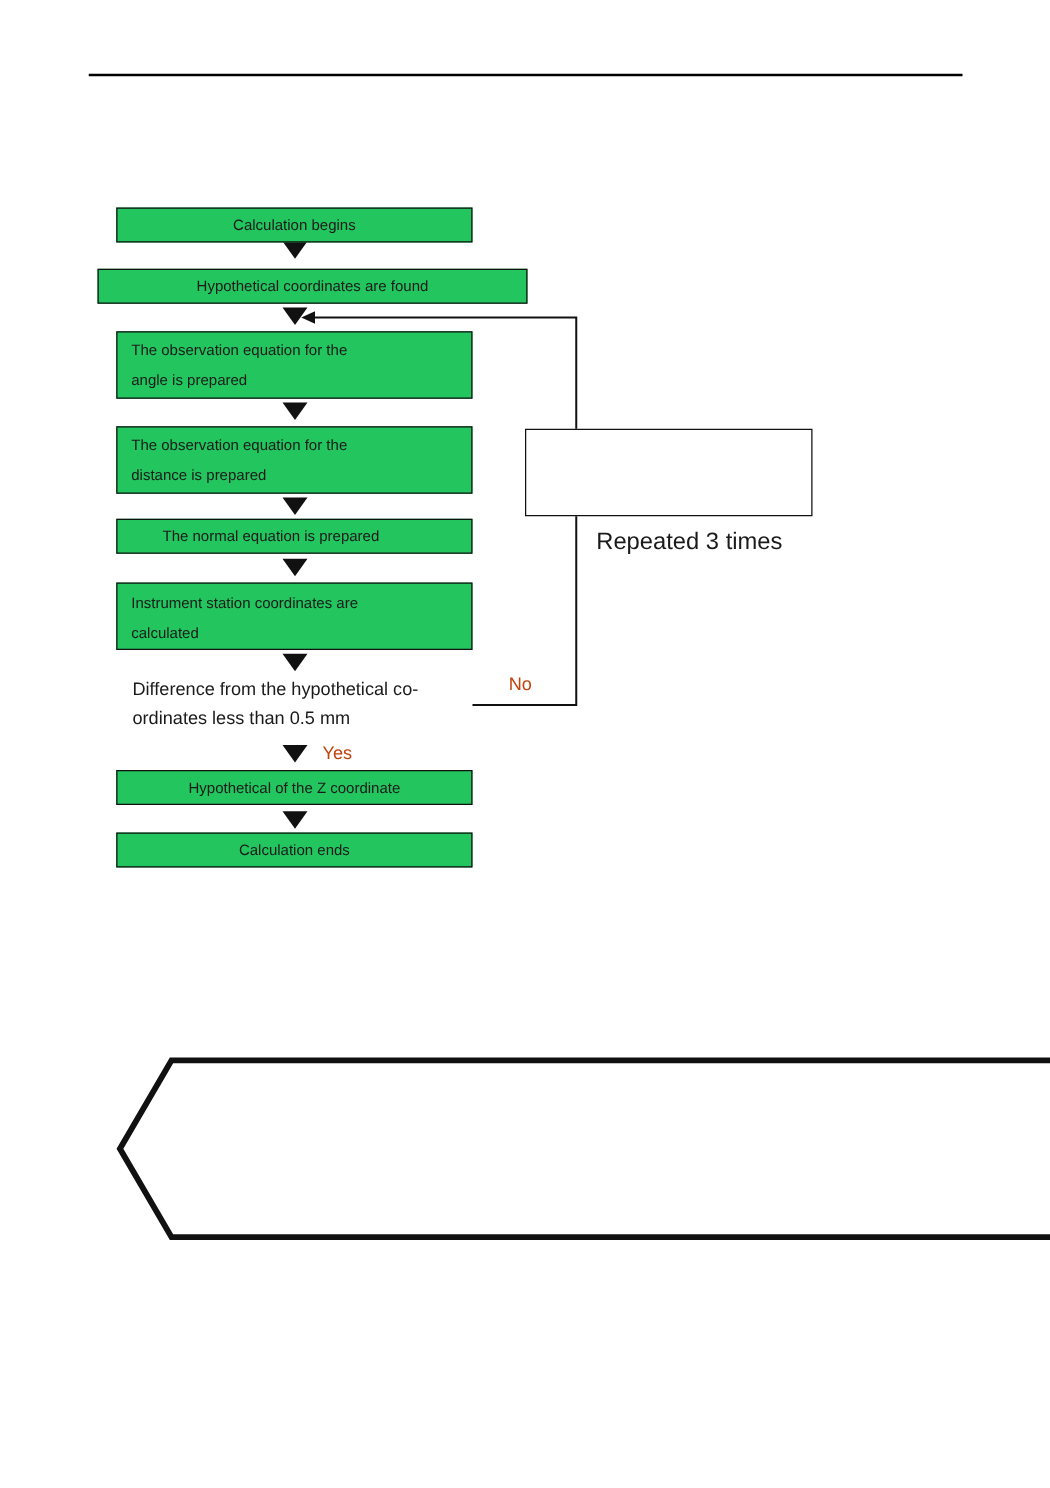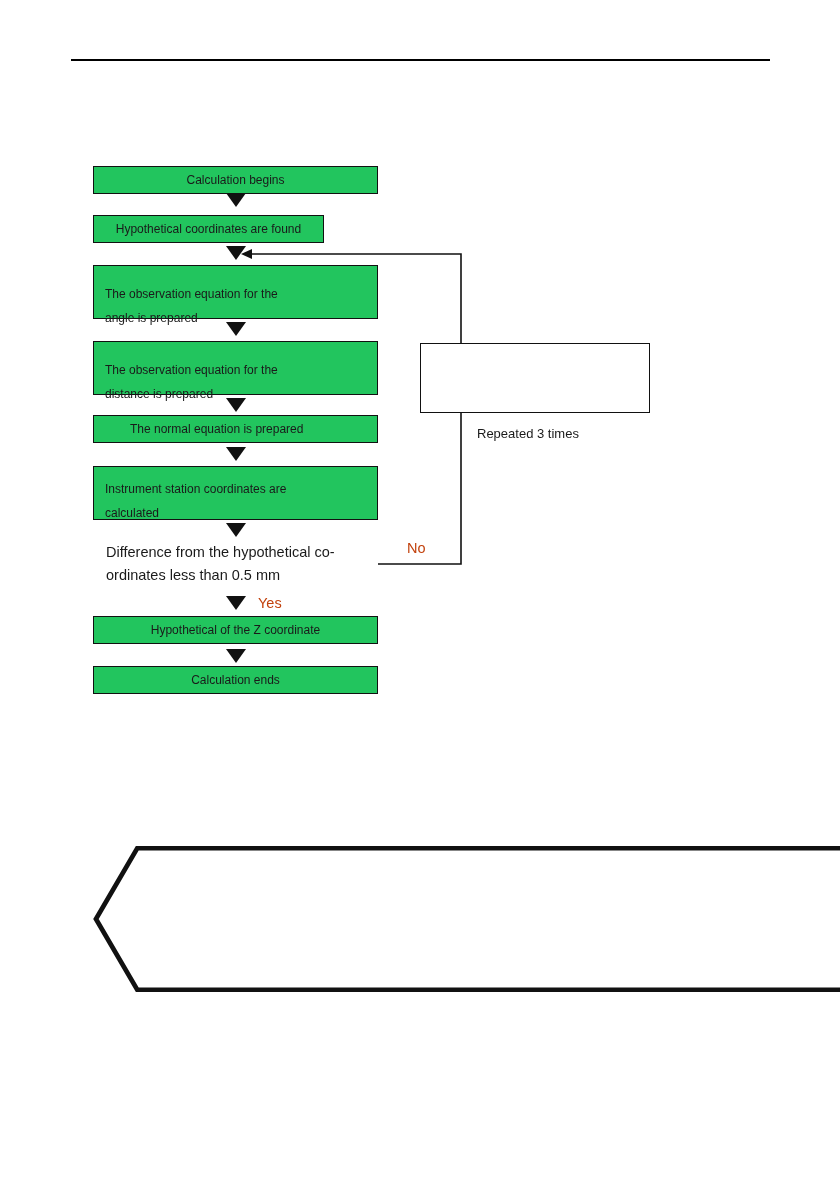--- a/index.html
+++ b/index.html
@@ -59,34 +59,34 @@
   .node.center {
     justify-content: center;
     text-align: center;
   }
   .node.left {
     justify-content: flex-start;
     padding-left: 11px;
   }
   .node.two-line {
     align-items: flex-start;
-    padding-top: 16px;
+    padding-top: 2px;
   }
   .node-text {
     display: block;
   }
   .empty-node {
     position: absolute;
     box-sizing: border-box;
     border: 1.3px solid #111111;
     background: #ffffff;
   }
   .loop-label {
     position: absolute;
-    font-size: 13px;
+    font-size: 19px;
     line-height: 18px;
     color: #1a1a1a;
     white-space: nowrap;
   }
   .branch-label {
     position: absolute;
     font-size: 14.5px;
     line-height: 18px;
     color: #c2410c;
     white-space: nowrap;
@@ -135,21 +135,21 @@
       <g stroke="#111111" stroke-width="1.6" fill="none">
         <path d="M 378 564 L 461 564 L 461 254 L 252 254"></path>
       </g>
       <polygon points="252,249 252,259 241,254" fill="#111111"></polygon>
     </svg>
 
     <div class="node center" style="left:93px; top:166px; width:285px; height:28px;">
       <span class="node-text">Calculation begins</span>
     </div>
 
-    <div class="node center" style="left:93px; top:215px; width:231px; height:28px;">
+    <div class="node center" style="left:78px; top:215px; width:344px; height:28px;">
       <span class="node-text">Hypothetical coordinates are found</span>
     </div>
 
     <div class="node left two-line" style="left:93px; top:265px; width:285px; height:54px;">
       <span style="display:block;">
         <span class="node-text">The observation equation for the</span>
         <span class="node-text">angle is prepared</span>
       </span>
     </div>
 

